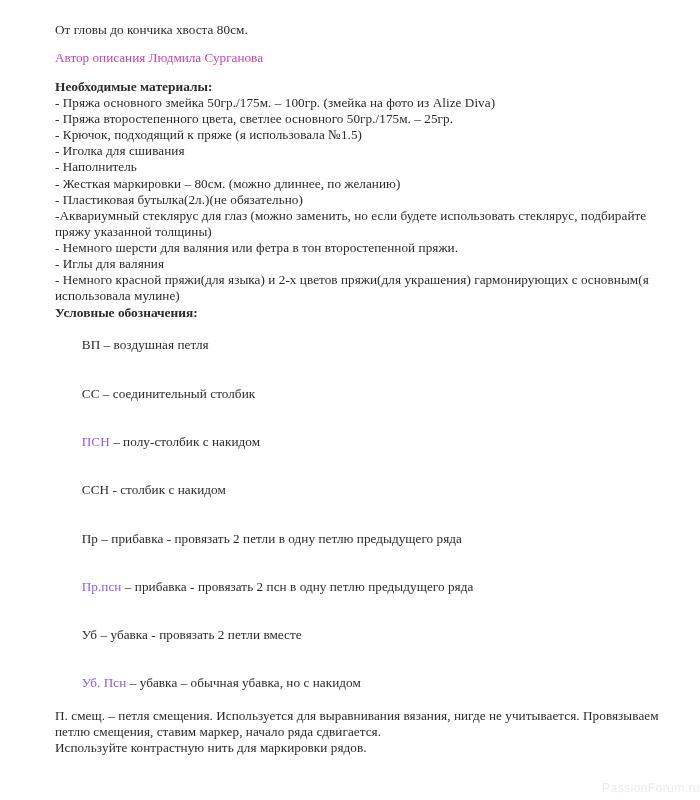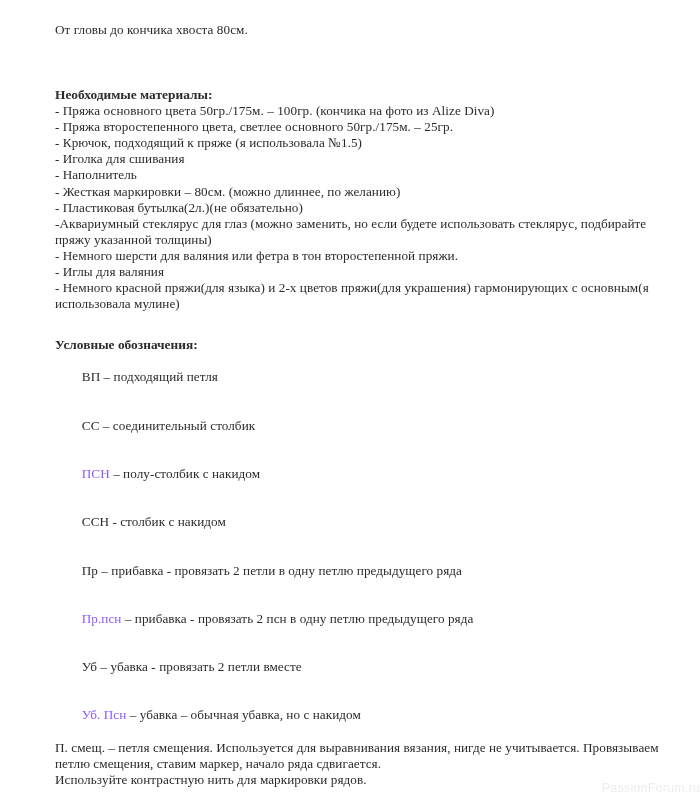--- a/index.html
+++ b/index.html
@@ -35,21 +35,20 @@
     font-size: 13.2px;
     line-height: 16.1px;
     white-space: pre-wrap;
     letter-spacing: 0.05px;
   }
   .spacer-md { height: 12px; }
   .heading {
     font-weight: bold;
     font-size: 13.4px;
     line-height: 17px;
-    margin-top: 24px;
   }
   .author {
     color: #cc44aa;
     font-size: 13.2px;
     line-height: 16px;
   }
   .tag-cyan {
     color: #8b5cf6;
   }
   .watermark {
@@ -67,44 +66,45 @@
 </head>
 <body>
 
 <div class="page">
   <div class="content">
 
     <div class="line">От гловы до кончика хвоста 80см.</div>
 
     <div class="spacer-md"></div>
 
+    <div class="author">Автор описания Людмила Сурганова</div>
 
     <div class="spacer-md"></div>
 
     <div class="heading">Необходимые материалы:</div>
 
     <div>
-      <div class="line">- Пряжа основного цвета 50гр./175м. – 100гр. (кончика на фото из Alize Diva)</div>
+      <div class="line">- Пряжа основного змейка 50гр./175м. – 100гр. (змейка на фото из Alize Diva)</div>
       <div class="line">- Пряжа второстепенного цвета, светлее основного 50гр./175м. – 25гр.</div>
       <div class="line">- Крючок, подходящий к пряже (я использовала №1.5)</div>
       <div class="line">- Иголка для сшивания</div>
       <div class="line">- Наполнитель</div>
       <div class="line">- Жесткая маркировки – 80см. (можно длиннее, по желанию)</div>
       <div class="line">- Пластиковая бутылка(2л.)(не обязательно)</div>
       <div class="line">-Аквариумный стеклярус для глаз (можно заменить, но если будете использовать стеклярус, подбирайте пряжу указанной толщины)</div>
       <div class="line">- Немного шерсти для валяния или фетра в тон второстепенной пряжи.</div>
       <div class="line">- Иглы для валяния</div>
       <div class="line">- Немного красной пряжи(для языка) и 2-х цветов пряжи(для украшения) гармонирующих с основным(я использовала мулине)</div>
     </div>
 
     <div class="heading">Условные обозначения:</div>
 
     <div>
       <div class="line">
-        <span class="abbr-term">ВП</span><span> – подходящий петля</span>
+        <span class="abbr-term">ВП</span><span> – воздушная петля</span>
       </div>
       <div class="line">
         <span class="abbr-term">СС</span><span> – соединительный столбик</span>
       </div>
       <div class="line">
         <span class="abbr-term tag-cyan">ПСН</span><span> – полу-столбик с накидом</span>
       </div>
       <div class="line">
         <span class="abbr-term">ССН</span><span> - столбик с накидом</span>
       </div>

